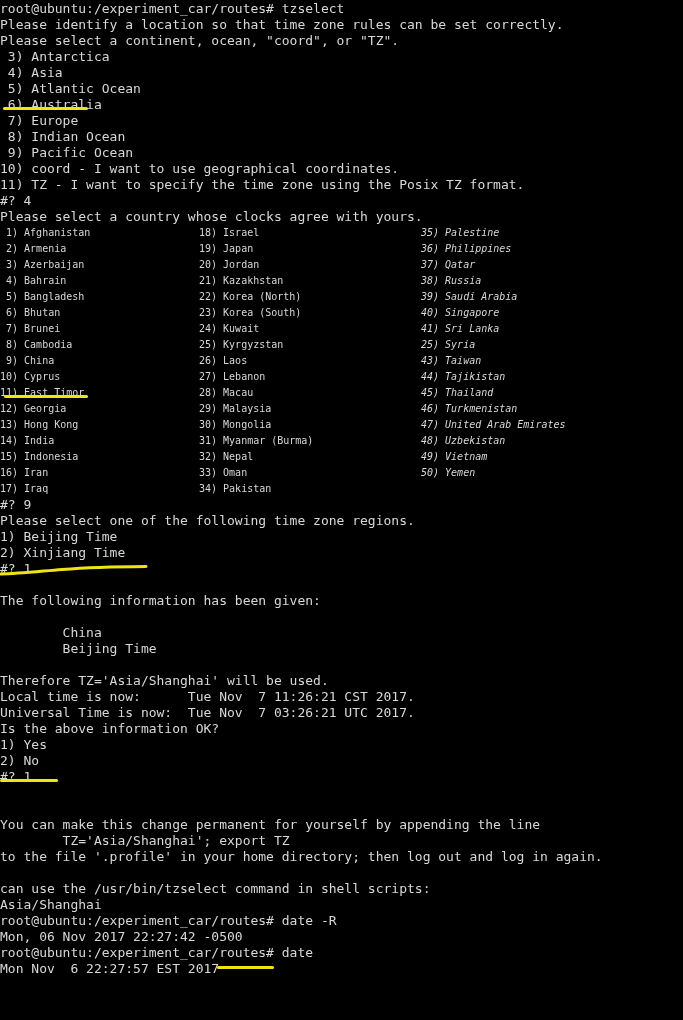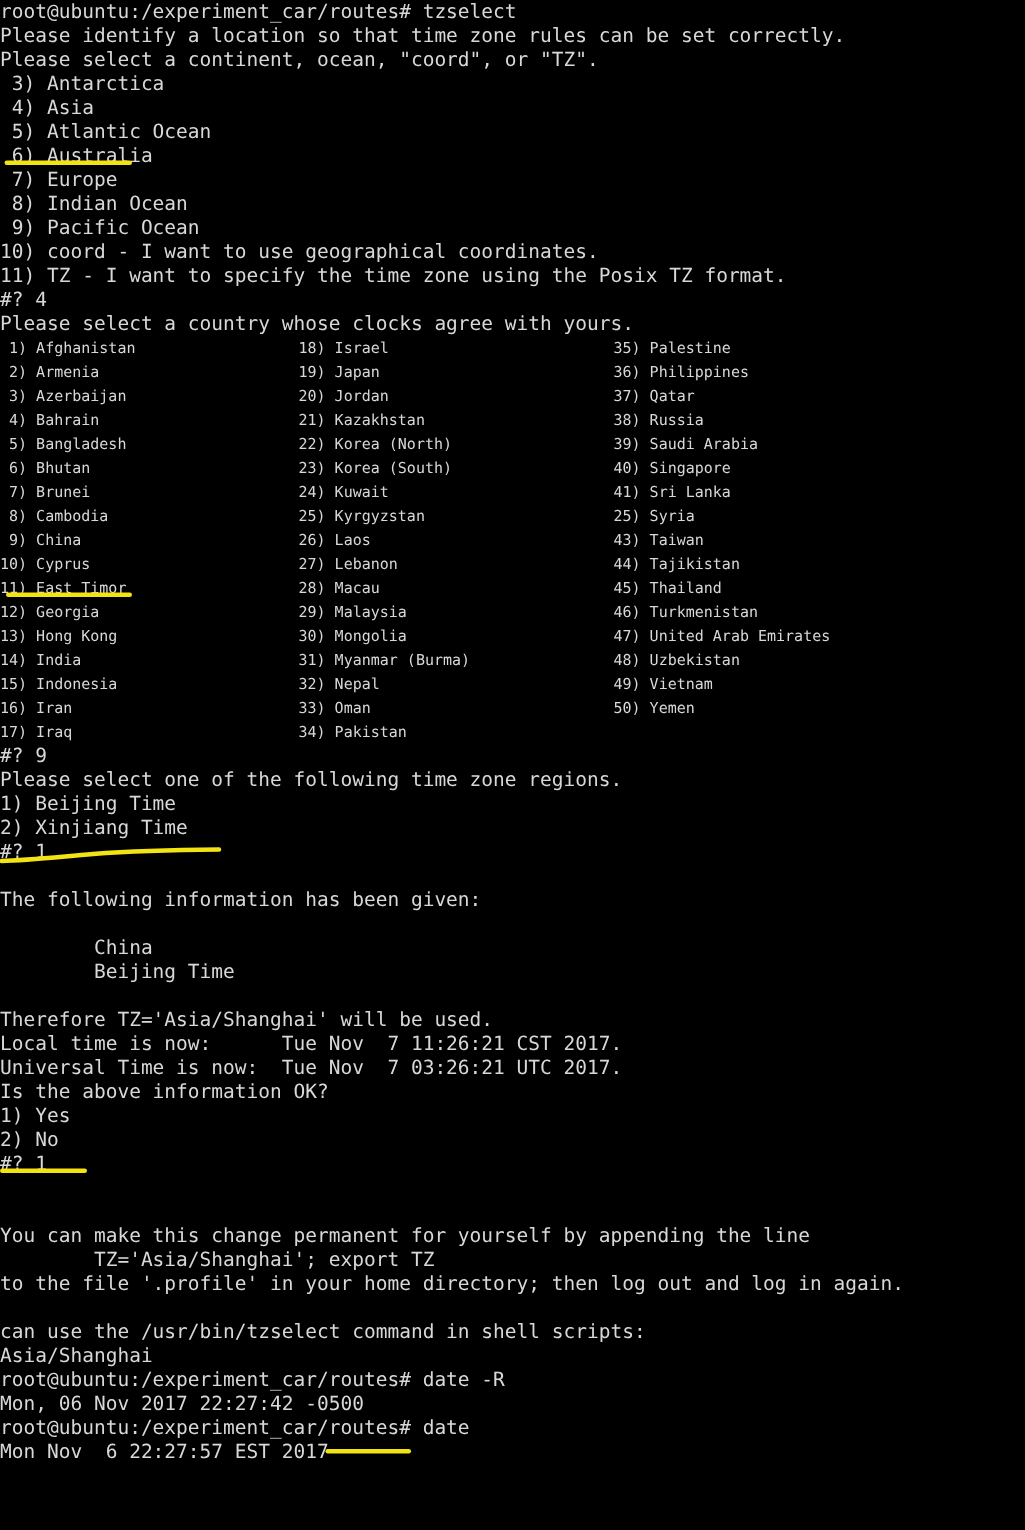--- a/index.html
+++ b/index.html
@@ -49,21 +49,21 @@
     height: 16px;
     line-height: 16px;
     position: relative;
     white-space: pre;
     font-size: 10px;
     color: #d8d8d8;
     text-align: center;
   }
   .cols .c1 { position: absolute; left: 0px;   top: 0; white-space: pre; }
   .cols .c2 { position: absolute; left: 199px; top: 0; white-space: pre; }
-  .cols .c3 { position: absolute; left: 409px; top: 0; white-space: pre; }
+  .cols .c3 { position: absolute; left: 421px; top: 0; white-space: pre; font-style: italic; }
 
   
   .ul {
     position: absolute;
     background: #f2e313;
     border-radius: 2px;
     pointer-events: none;
   }
   .ul-slant {
     position: absolute;

